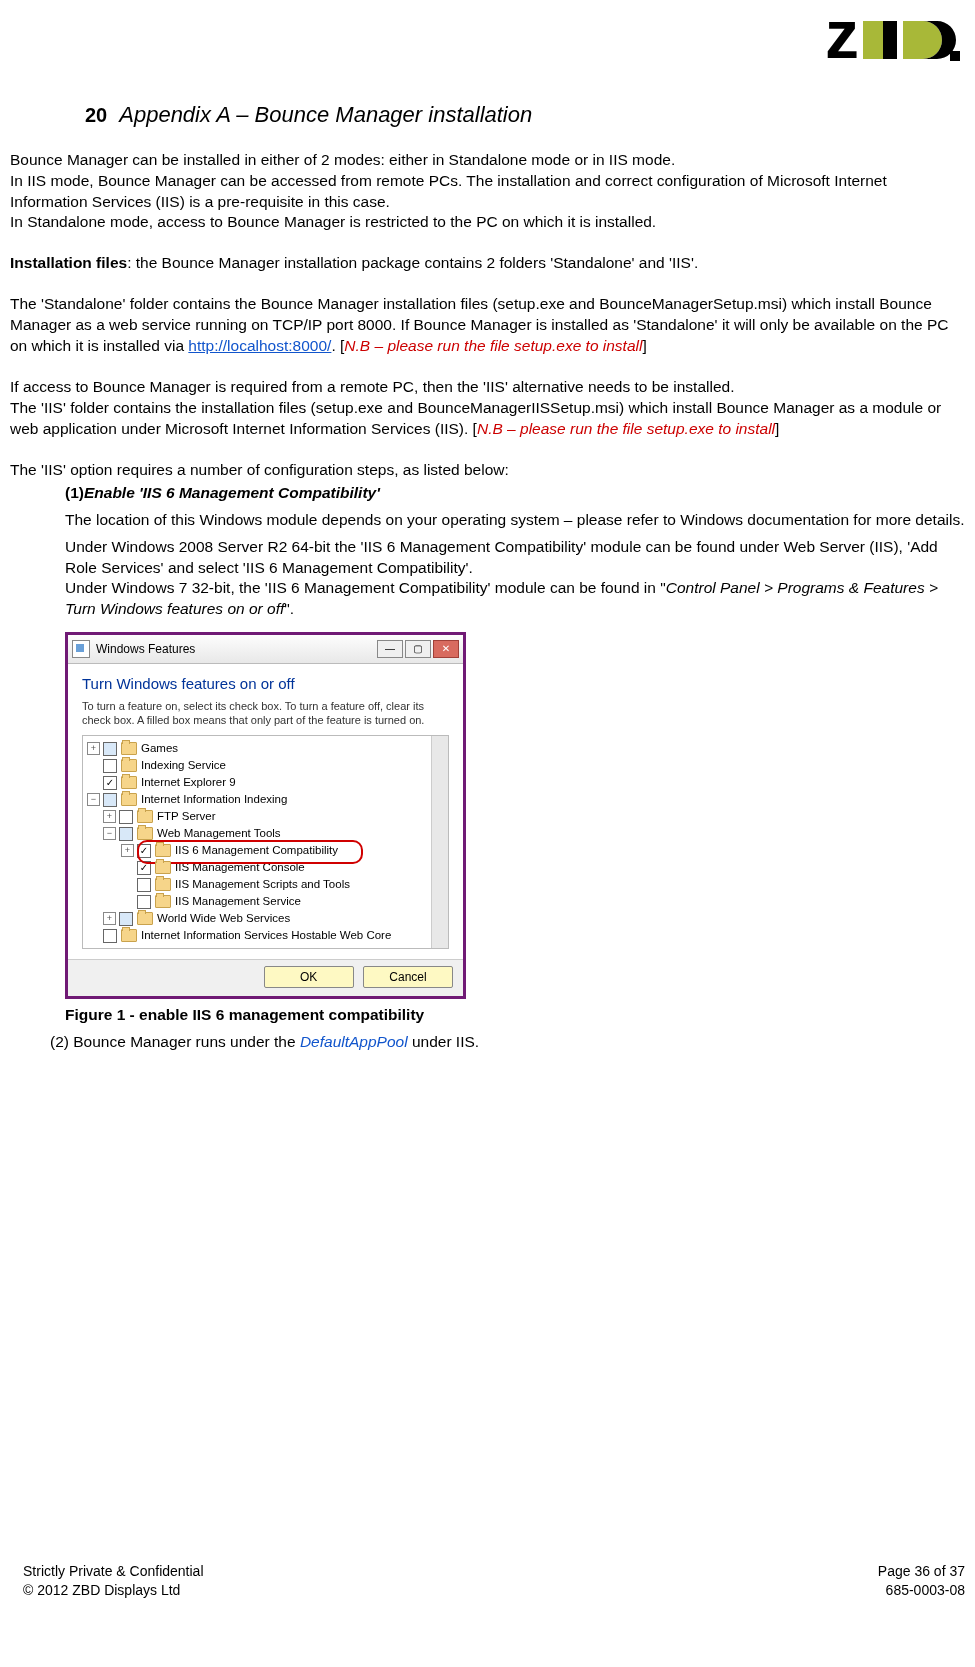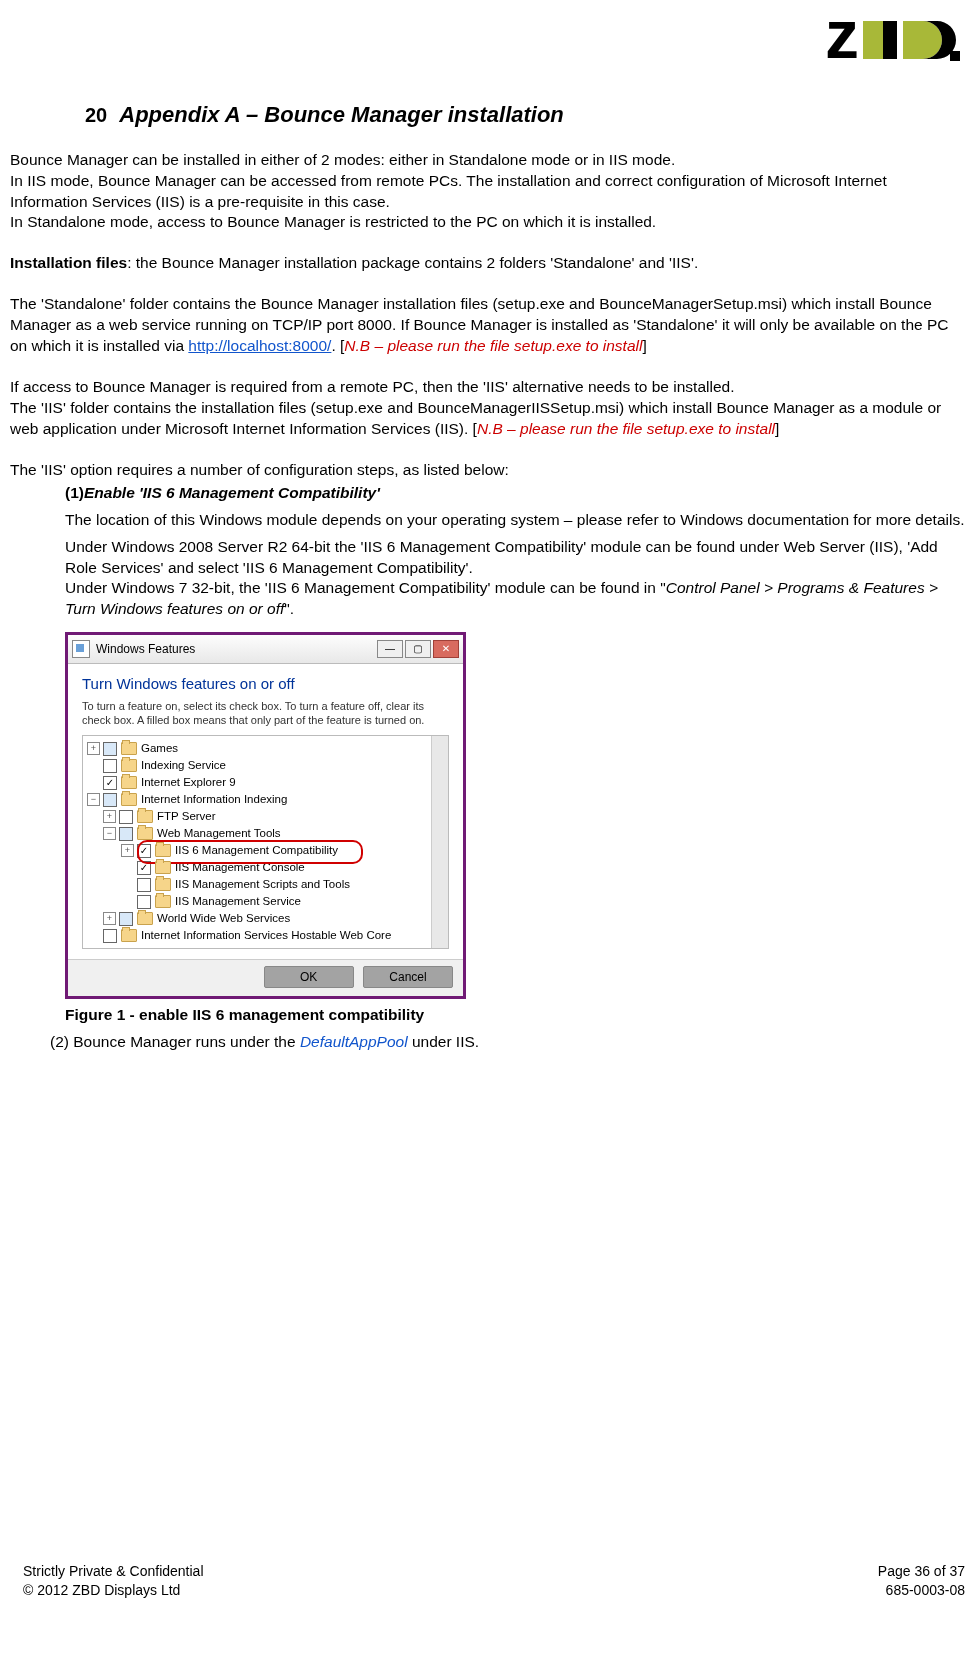--- a/index.html
+++ b/index.html
@@ -22,21 +22,21 @@
     position: absolute;
     top: 6px;
     right: 10px;
     width: 140px;
     height: 65px;
   }
   .content { padding-top: 80px; }
 
   .heading-row { display: flex; align-items: baseline; margin-bottom: 20px; }
   .sec-num { font-weight: bold; font-size: 20px; margin-left: 75px; margin-right: 12px; font-style: normal; }
-  .sec-title { font-weight: bold; font-style: italic; font-size: 22px; }
+  .sec-title { font-weight: normal; font-style: italic; font-size: 22px; }
 
   .para { margin: 0 0 0 0; }
   .block { margin-bottom: 20px; }
   .gap-sm { margin-bottom: 0; }
 
   .bold { font-weight: bold; }
   .ital { font-style: italic; }
   .red { color: #cc0000; }
   .blue { color: #1155cc; }
   .u { text-decoration: underline; }
@@ -99,21 +99,21 @@
     background:#f6d58a; border:1px solid #c9a24d; border-bottom:none; }
   .ind { display:inline-block; }
   .w0 { width: 2px; } .w1 { width: 18px; } .w2 { width: 36px; }
   .highlight-row { position:relative; }
   .highlight-oval { position:absolute; left:52px; top:-2px; width:222px; height:20px;
     border:2px solid #d00000; border-radius:10px; pointer-events:none; }
 
   .btn-row { text-align:right; padding:6px 10px 8px 0; background:#f0f0f0;
     border-top:1px solid #ccc; }
   .dlg-btn { display:inline-block; min-width:64px; padding:2px 12px;
-    border:1px solid #888; background:#a3a3a3; font-size:12px; text-align:center;
+    border:1px solid #888; background:#fef9c3; font-size:12px; text-align:center;
     margin-left:6px; border-radius:2px;}
 
   .figure-caption { font-weight:bold; margin-top:4px; }
 
   .footer {
     position:absolute; bottom:20px; left:23px; right:10px;
     display:flex; justify-content:space-between;
     font-size:14px;
   }
 </style>

